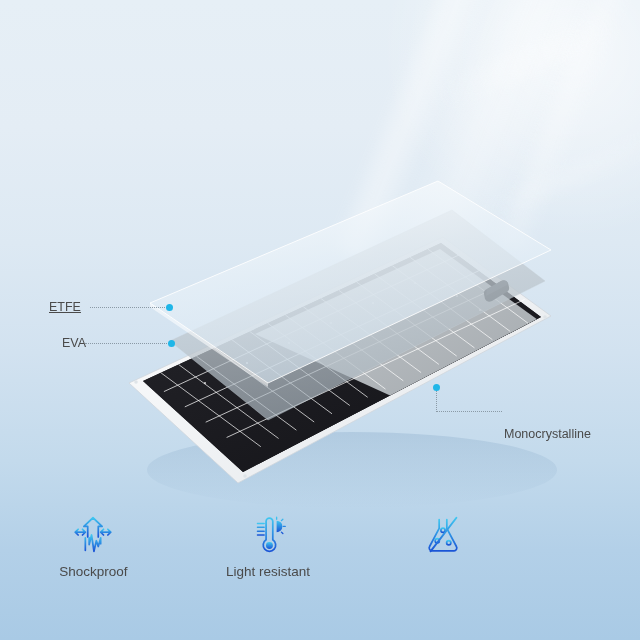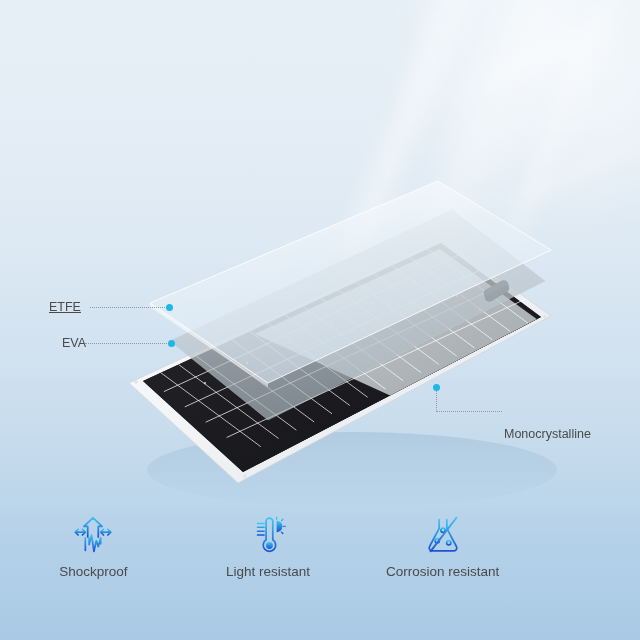--- a/index.html
+++ b/index.html
@@ -327,17 +327,16 @@
         </defs>
         <g fill="none" stroke="url(#ic4)" stroke-width="1.8" stroke-linecap="round" stroke-linejoin="round">
           <path d="M20 8 L20 17 L10 36 A3 3 0 0 0 12.5 40.5 L35.5 40.5 A3 3 0 0 0 38 36 L28 17 L28 8"></path>
           <path d="M17 8 L31 8"></path>
           <circle cx="24" cy="19" r="2.2"></circle>
           <circle cx="18" cy="30" r="2.2"></circle>
           <circle cx="30" cy="32" r="2.2"></circle>
           <path d="M11 41 L38 6" stroke-width="2"></path>
         </g>
       </svg>
-      <div class="flabel">Corrosion resistant</div>
     </div>
 
   </div>
 </div>
 
 </body></html>

